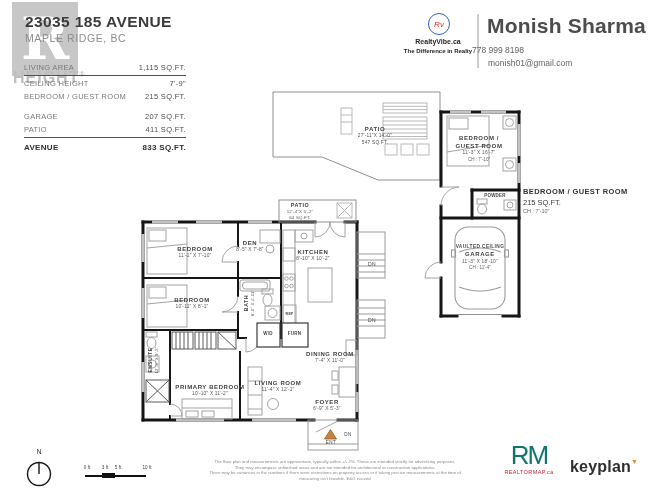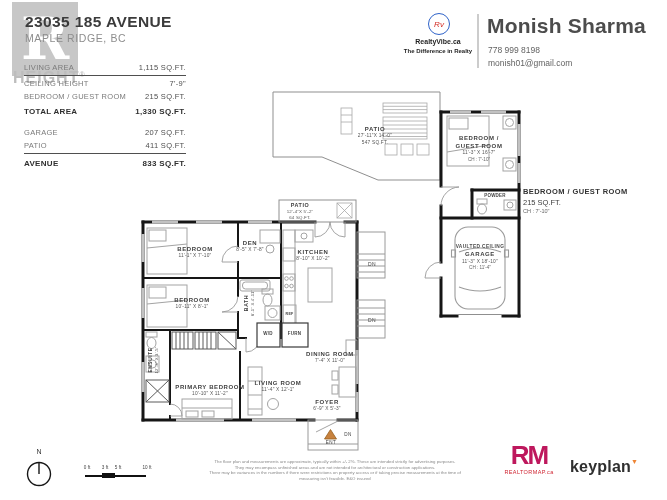--- a/index.html
+++ b/index.html
@@ -18,21 +18,21 @@
   .arow.emph{font-weight:bold;color:#2f2f2f;font-size:8px;height:16px;}
   .arow.emph .val{color:#2f2f2f;}
   .rule{border-top:1px solid #4f4f4f;margin:1px 0;}
   .gap{height:7px;}
   
   .rv-circle{position:absolute;left:428px;top:13px;width:20px;height:20px;border:1.5px solid #2f63c9;border-radius:50%;z-index:2;display:flex;align-items:center;justify-content:center;font-size:8px;font-weight:normal;font-style:italic;color:#d22a22;}
   .rv-brand{position:absolute;left:390px;top:38px;width:96px;text-align:center;font-size:7px;font-weight:bold;color:#1f1f1f;z-index:2;}
   .rv-tag{position:absolute;left:381px;top:48px;width:114px;text-align:center;font-size:6px;font-weight:bold;color:#1f1f1f;z-index:2;}
   .agent-div{position:absolute;left:477px;top:14px;width:1.5px;height:54px;background:#cccccc;z-index:2;}
   .agent-name{position:absolute;left:487px;top:14px;font-size:21px;font-weight:bold;color:#4c4c4c;letter-spacing:.2px;z-index:2;}
-  .agent-phone{position:absolute;left:488px;top:45px;font-size:8.5px;color:#636363;z-index:2;text-align:center;}
+  .agent-phone{position:absolute;left:472px;top:45px;font-size:8.5px;color:#636363;z-index:2;text-align:center;}
   .agent-email{position:absolute;left:488px;top:58px;font-size:8.5px;color:#636363;z-index:2;}
   
   .plan-svg{position:absolute;left:0;top:0;z-index:1;}
   
   .lbl{position:absolute;text-align:center;color:#3e3e3e;z-index:3;line-height:1.35;}
   .nm{display:block;font-size:6px;font-weight:bold;letter-spacing:.6px;}
   .nm2{display:block;font-size:4.8px;font-weight:bold;letter-spacing:.4px;color:#4a4a4a;}
   .dm{display:block;font-size:4.8px;color:#555;letter-spacing:.2px;}
   .ch{display:block;font-size:4.6px;color:#666;}
   .vl{transform:rotate(-90deg);}
@@ -41,21 +41,21 @@
   .callout .c1{font-size:7.5px;font-weight:bold;color:#333;letter-spacing:.4px;}
   .callout .c2{font-size:7.5px;color:#3d3d3d;margin-top:2px;}
   .callout .c3{font-size:5.5px;color:#666;margin-top:1px;}
   .mk{position:absolute;z-index:3;font-size:5px;color:#444;text-align:center;letter-spacing:.4px;}
   
   .north-n{position:absolute;left:34px;top:448px;width:10px;text-align:center;font-size:7px;color:#333;z-index:3;}
   .scale-lbl{position:absolute;top:465px;font-size:4.6px;color:#444;z-index:3;text-align:center;width:16px;}
   .sbar{position:absolute;background:#111;z-index:3;}
   .disclaimer{position:absolute;left:202px;top:459px;width:266px;text-align:center;font-size:4.3px;line-height:1.3;color:#8a8a8a;z-index:3;}
   .rm{position:absolute;left:503px;top:443px;width:52px;text-align:center;z-index:3;}
-  .rm-big{font-size:26px;font-weight:700;color:#be185d;letter-spacing:-2px;line-height:.95;}
+  .rm-big{font-size:26px;font-weight:400;color:#0f766e;letter-spacing:-2px;line-height:.95;}
   .rm-sub{font-size:5.5px;color:#cf2330;letter-spacing:.4px;margin-top:1px;}
   .keyplan{position:absolute;left:570px;top:458px;font-size:16px;font-weight:600;color:#2f2f2f;letter-spacing:.2px;z-index:3;}
   .kp-tri{color:#ee8434;font-size:7px;vertical-align:8px;}
 </style>
 </head>
 <body>
 
 <div class="page">
 
   <div class="wm-block">
@@ -72,24 +72,20 @@
         <span class="val">1,115 SQ.FT.</span>
       </div>
     <div class="rule"></div>
     <div class="arow">
         <span>CEILING HEIGHT</span>
         <span class="val">7'-9"</span>
       </div>
     <div class="arow">
         <span>BEDROOM / GUEST ROOM</span>
         <span class="val">215 SQ.FT.</span>
-      </div>
-    <div class="arow emph">
-        <span>TOTAL AREA</span>
-        <span class="val">1,330 SQ.FT.</span>
       </div>
     <div class="gap"></div>
     <div class="arow">
         <span>GARAGE</span>
         <span class="val">207 SQ.FT.</span>
       </div>
     <div class="arow">
         <span>PATIO</span>
         <span class="val">411 SQ.FT.</span>
       </div>

